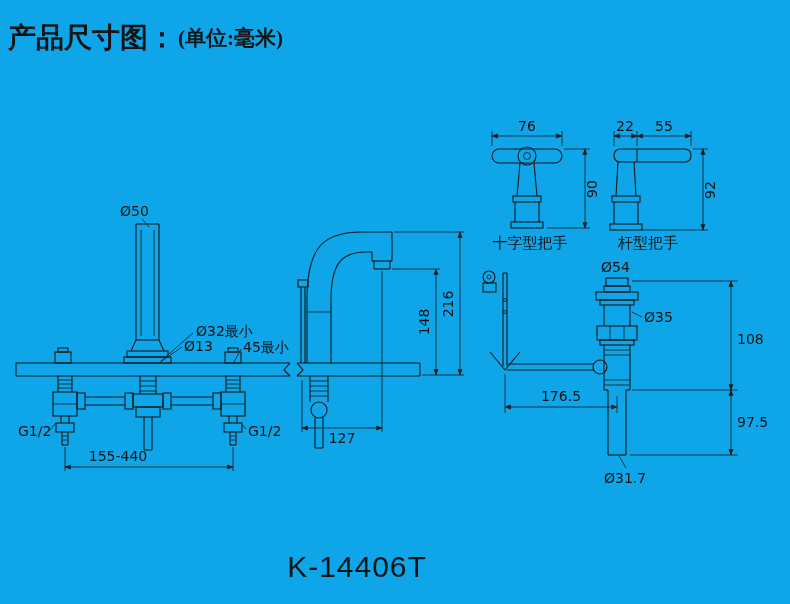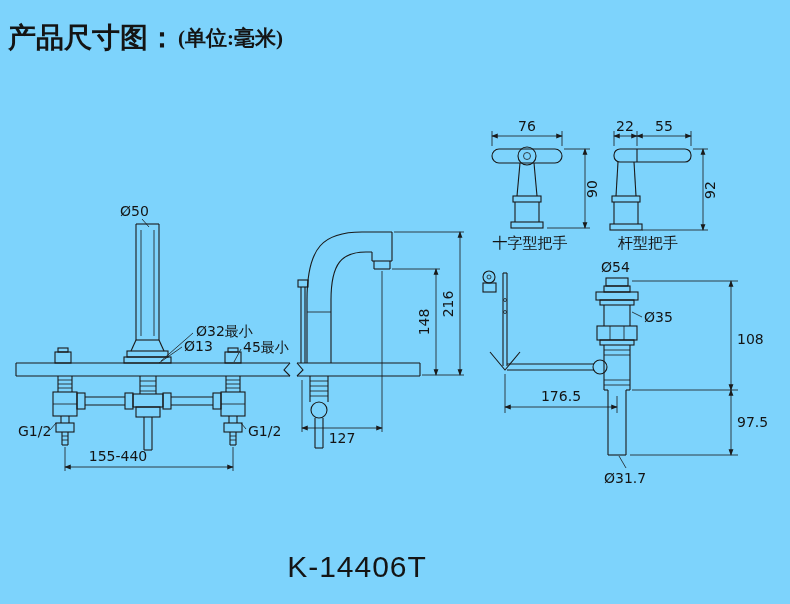--- a/index.html
+++ b/index.html
@@ -1,17 +1,17 @@
 <!DOCTYPE html>
 <html><head>
 <meta charset="utf-8">
 <style>
   html,body { margin:0; padding:0; background:#ffffff; }
   #page {
-    position:relative; width:790px; height:604px; background:#7dd3fc;
+    position:relative; width:790px; height:604px; background:#0ea5e9;
     font-family:"Liberation Sans", sans-serif; overflow:hidden;
   }
   svg text { fill:#141414; }
   .ln   { stroke:#1a1a1a; stroke-width:1.1; fill:none; }
   .thin { stroke:#1a1a1a; stroke-width:0.8; fill:none; }
   .dim  { stroke:#1a1a1a; stroke-width:0.8; fill:none; }
   .dimtxt { font:14px "DejaVu Sans", sans-serif; }
   .lbl    { font:15px "DejaVu Sans", sans-serif; }
   .title    { font:bold 28px "Liberation Serif", serif; }
   .subtitle { font:bold 21px "Liberation Serif", serif; }

